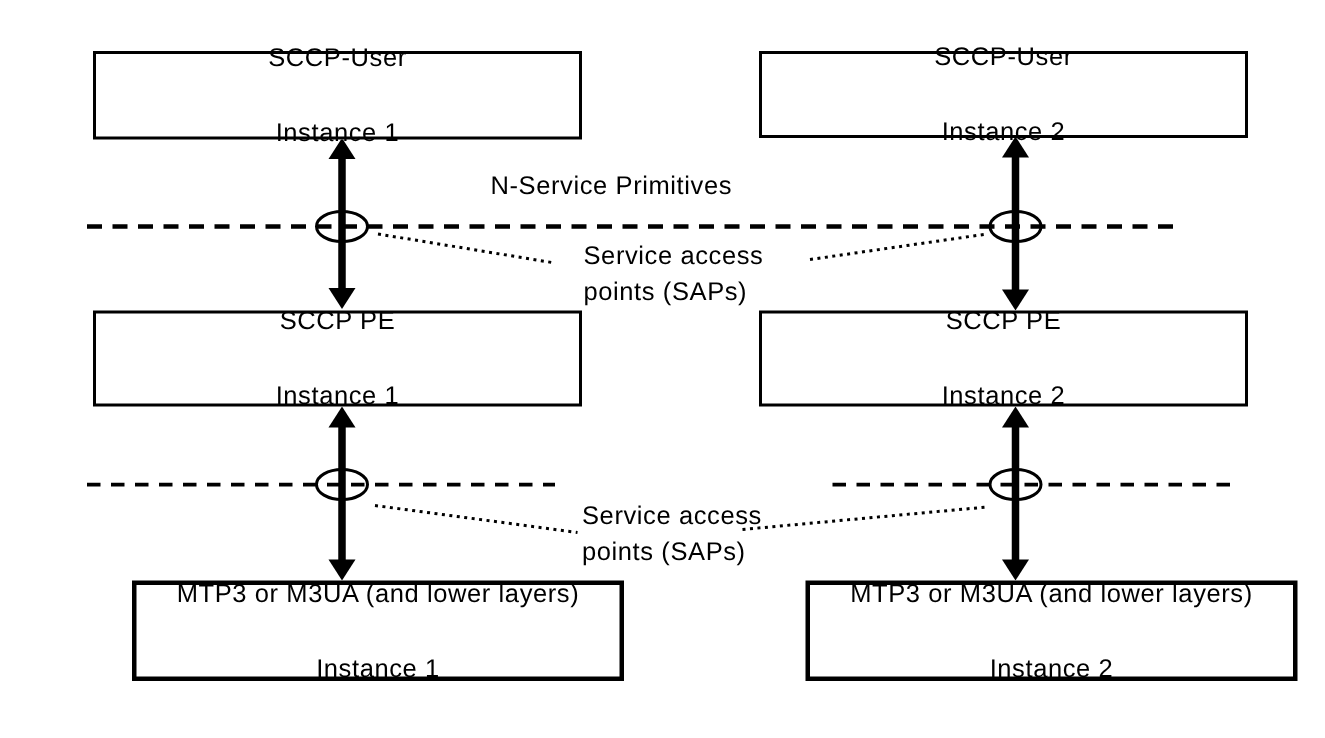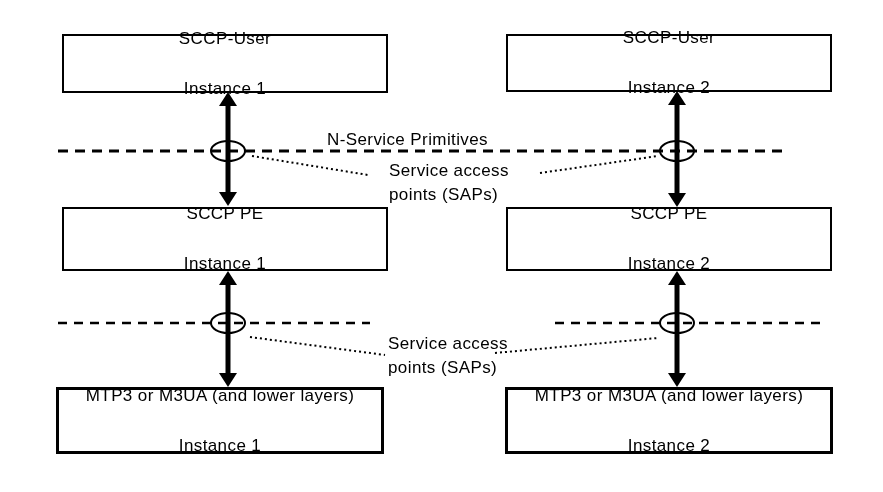--- a/index.html
+++ b/index.html
@@ -31,35 +31,35 @@
     display: flex;
     flex-direction: column;
     align-items: center;
     justify-content: center;
     text-align: center;
     font-size: 17px;
     line-height: 22px;
     letter-spacing: 0.4px;
     gap: 28px;
   }
-  .node-box.thick { border-width: 3px; }
+  .node-box.thick { border-width: 3px; margin-left: 32px; }
   .b1 { left: 62px;  top: 34px;  width: 326px; height: 59px; }
   .b2 { left: 506px; top: 34px;  width: 326px; height: 58px; }
   .b3 { left: 62px;  top: 207px; width: 326px; height: 64px; }
   .b4 { left: 506px; top: 207px; width: 326px; height: 64px; }
   .b5 { left: 56px;  top: 387px; width: 328px; height: 67px; }
   .b6 { left: 505px; top: 387px; width: 328px; height: 67px; }
   .float-label {
     position: absolute;
     font-size: 17px;
     line-height: 24px;
     letter-spacing: 0.4px;
     white-space: nowrap;
   }
-  .lbl-n-service   { left: 327px; top: 128px; }
+  .lbl-n-service   { left: 327px; top: 112px; }
   .lbl-sap-1       { left: 389px; top: 159px; }
   .lbl-mtp3-service{ left: 328px; top: 289px; }
   .lbl-sap-2       { left: 388px; top: 332px; }
 </style>
 </head>
 <body>
 
 <div class="canvas">
 
   <svg class="lines-svg" viewBox="0 0 883 492" aria-hidden="true">

